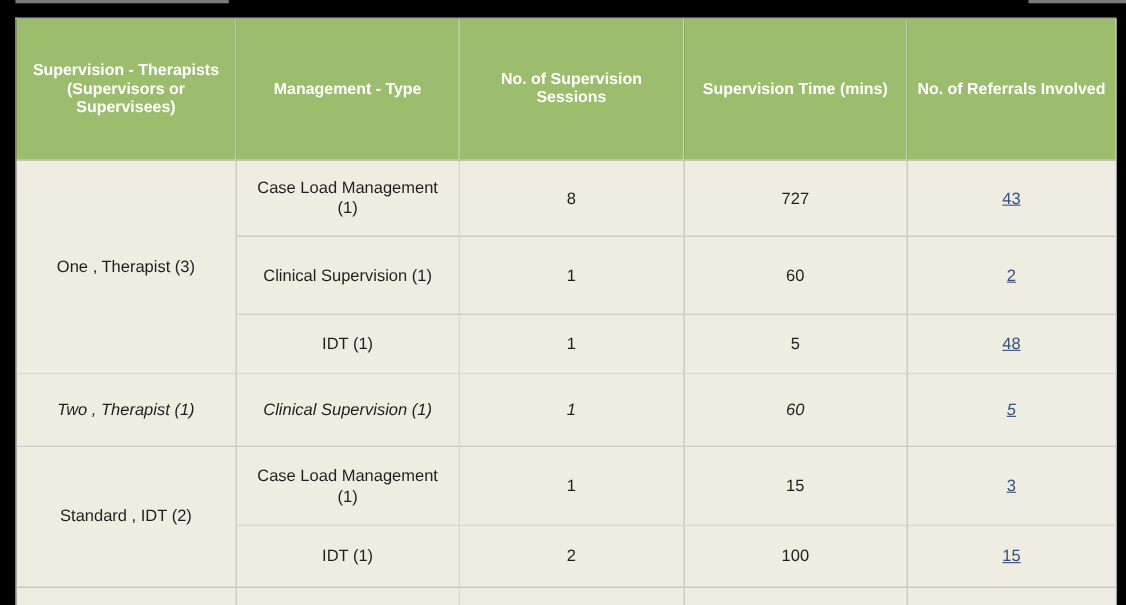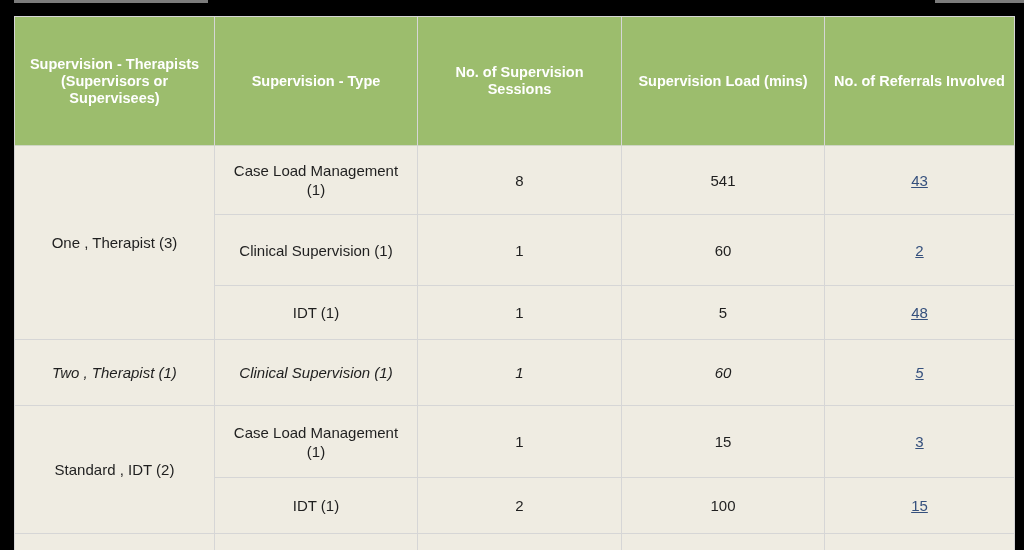--- a/index.html
+++ b/index.html
@@ -113,33 +113,33 @@
       <colgroup>
         <col class="c1">
           <col class="c2">
           <col class="c3">
           <col class="c4">
           <col class="c5">
       </colgroup>
       <thead>
         <tr class="r-h">
           <th>Supervision - Therapists (Supervisors or Supervisees)</th>
-          <th>Supervision - Type</th>
+          <th>Management - Type</th>
           <th>No. of Supervision Sessions</th>
-          <th>Supervision Load (mins)</th>
+          <th>Supervision Time (mins)</th>
           <th>No. of Referrals Involved</th>
         </tr>
       </thead>
       <tbody>
 
         <tr class="r-1">
           <td class="group" rowspan="3">One , Therapist (3)</td>
           <td>Case Load Management (1)</td>
           <td>8</td>
-          <td>541</td>
+          <td>727</td>
           <td>
             <a href="#" class="ref-link">43</a>
           </td>
         </tr>
         <tr class="r-2">
           <td>Clinical Supervision (1)</td>
           <td>1</td>
           <td>60</td>
           <td>
             <a href="#" class="ref-link">2</a>

